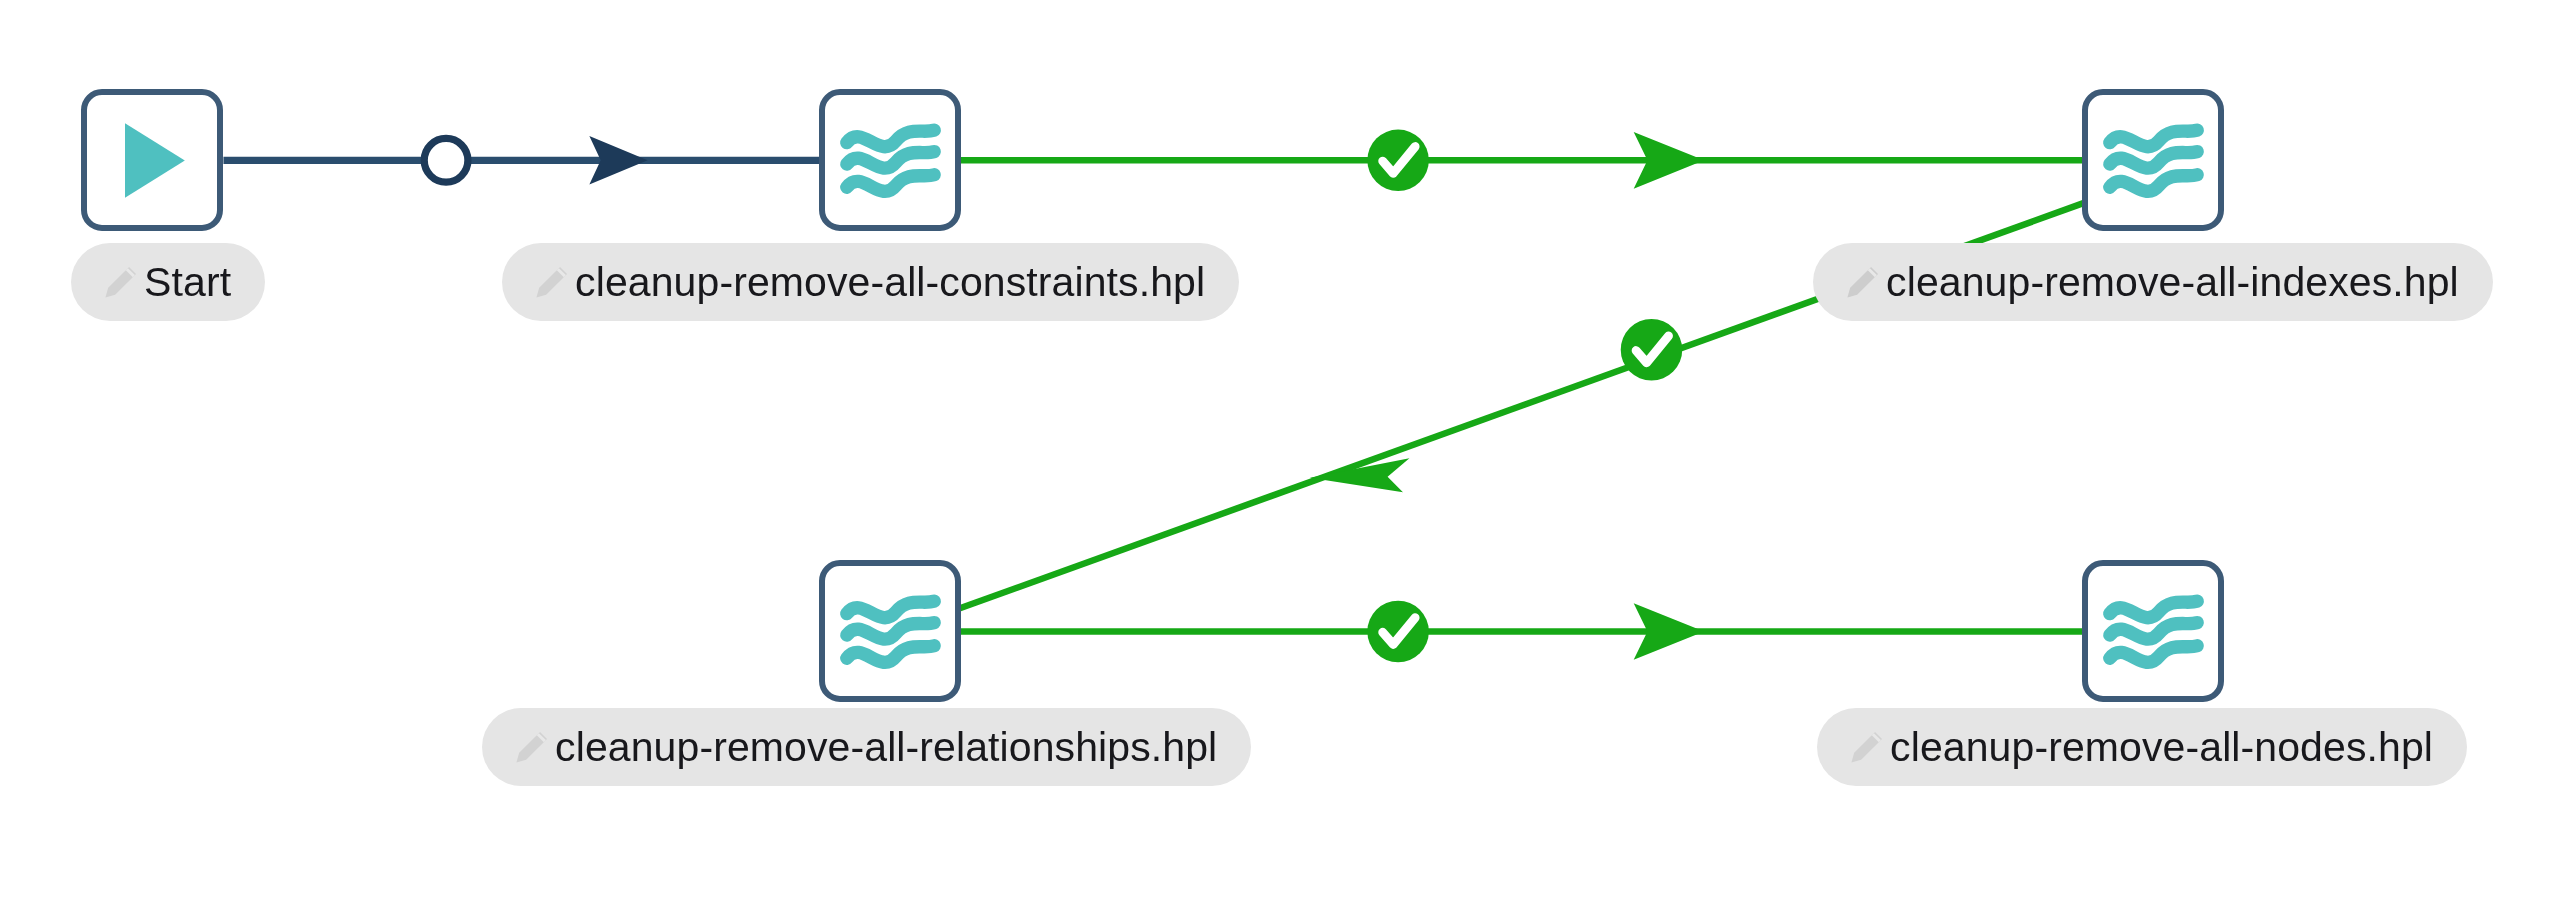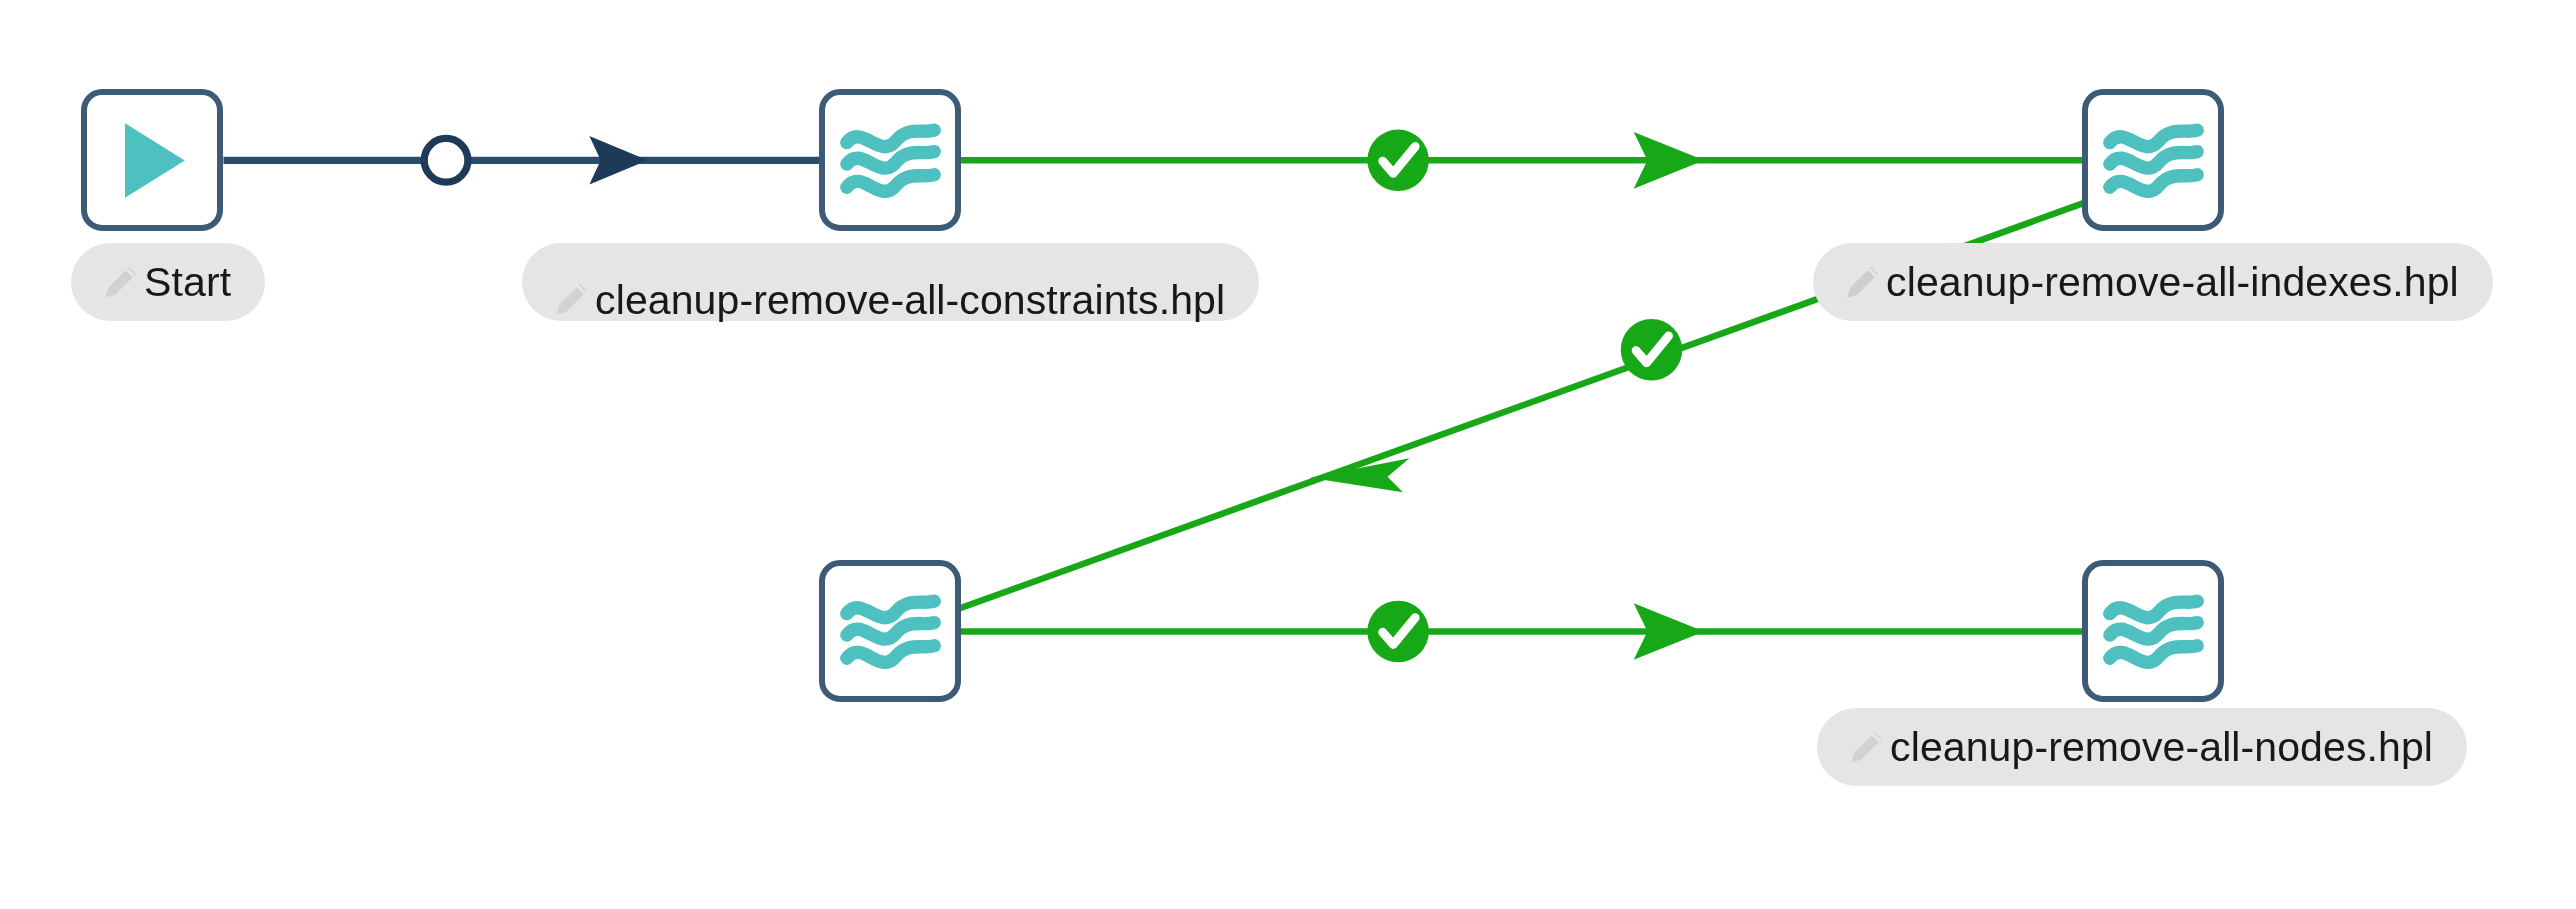--- a/index.html
+++ b/index.html
@@ -120,40 +120,49 @@
   <div class="label-badge" style="left:71px; top:243px;">
     <span class="label-pencil">
       <svg viewBox="0 0 24 24" width="44" height="44" xmlns="http://www.w3.org/2000/svg">
         <path d="M3.5 20.5 L5 15.2 L16.4 3.8 L20.2 7.6 L8.8 19 Z" fill="#d2d2d2"></path>
         <path d="M15.2 5 L19 8.8" stroke="#e8e8e8" stroke-width="1.6"></path>
       </svg>
     </span>
     <span class="label-text">Start</span>
   </div>
 
-  <div class="label-badge" style="left:522px; top:243px;align-items:flex-end;">
+  <div class="label-badge" style="left:502px; top:243px;">
     <span class="label-pencil">
       <svg viewBox="0 0 24 24" width="44" height="44" xmlns="http://www.w3.org/2000/svg">
         <path d="M3.5 20.5 L5 15.2 L16.4 3.8 L20.2 7.6 L8.8 19 Z" fill="#d2d2d2"></path>
         <path d="M15.2 5 L19 8.8" stroke="#e8e8e8" stroke-width="1.6"></path>
       </svg>
     </span>
     <span class="label-text">cleanup-remove-all-constraints.hpl</span>
   </div>
 
   <div class="label-badge" style="left:1813px; top:243px;">
     <span class="label-pencil">
       <svg viewBox="0 0 24 24" width="44" height="44" xmlns="http://www.w3.org/2000/svg">
         <path d="M3.5 20.5 L5 15.2 L16.4 3.8 L20.2 7.6 L8.8 19 Z" fill="#cdcdcd"></path>
         <path d="M15.2 5 L19 8.8" stroke="#e8e8e8" stroke-width="1.6"></path>
       </svg>
     </span>
     <span class="label-text">cleanup-remove-all-indexes.hpl</span>
   </div>
 
+  <div class="label-badge" style="left:482px; top:708px;">
+    <span class="label-pencil">
+      <svg viewBox="0 0 24 24" width="44" height="44" xmlns="http://www.w3.org/2000/svg">
+        <path d="M3.5 20.5 L5 15.2 L16.4 3.8 L20.2 7.6 L8.8 19 Z" fill="#d2d2d2"></path>
+        <path d="M15.2 5 L19 8.8" stroke="#e8e8e8" stroke-width="1.6"></path>
+      </svg>
+    </span>
+    <span class="label-text">cleanup-remove-all-relationships.hpl</span>
+  </div>
 
   <div class="label-badge" style="left:1817px; top:708px;justify-content:space-between;">
     <span class="label-pencil">
       <svg viewBox="0 0 24 24" width="44" height="44" xmlns="http://www.w3.org/2000/svg">
         <path d="M3.5 20.5 L5 15.2 L16.4 3.8 L20.2 7.6 L8.8 19 Z" fill="#d2d2d2"></path>
         <path d="M15.2 5 L19 8.8" stroke="#e8e8e8" stroke-width="1.6"></path>
       </svg>
     </span>
     <span class="label-text">cleanup-remove-all-nodes.hpl</span>
   </div>

